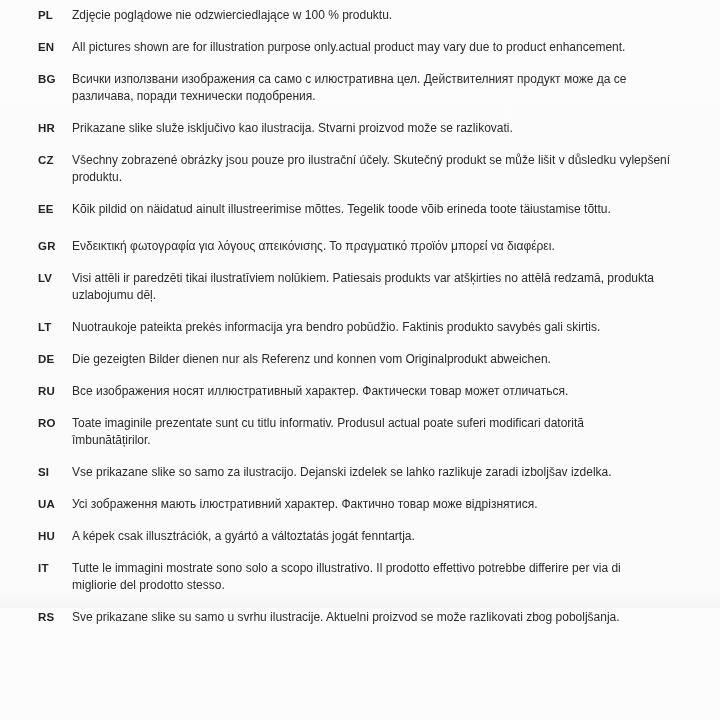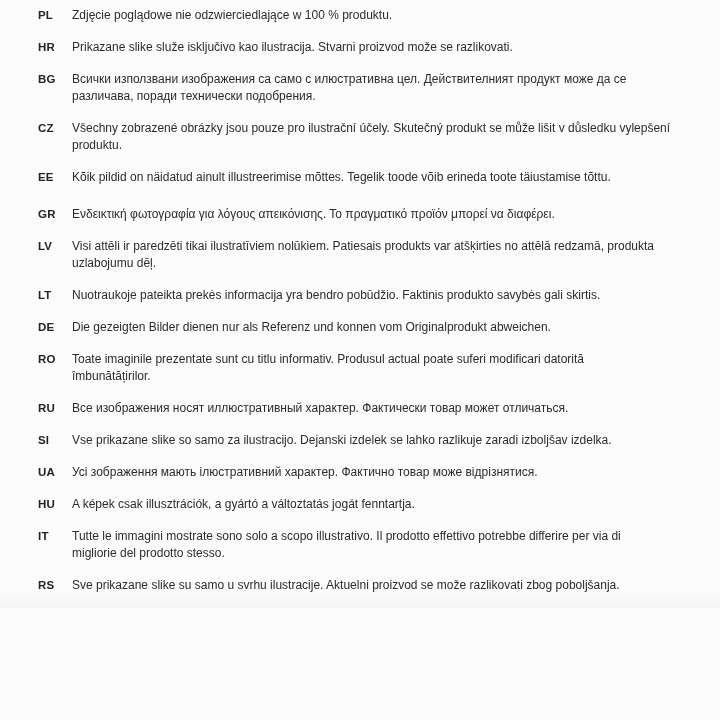--- a/index.html
+++ b/index.html
@@ -41,30 +41,34 @@
 </head>
 <body>
 
 <div class="page">
 
   <div class="entry">
     <span class="code">PL</span>
     <span class="text">Zdjęcie poglądowe nie odzwierciedlające w 100 % produktu.</span>
   </div>
 
-
   <div class="entry">
-    <span class="code">HR</span>
-    <span class="text">Prikazane slike služe isključivo kao ilustracija. Stvarni proizvod može se razlikovati.</span>
+    <span class="code">EN</span>
+    <span class="text">All pictures shown are for illustration purpose only.actual product may vary due to product enhancement.</span>
   </div>
 
   <div class="entry">
     <span class="code">BG</span>
     <span class="text">Всички използвани изображения са само с илюстративна цел. Действителният продукт може да се
 различава, поради технически подобрения.</span>
+  </div>
+
+  <div class="entry">
+    <span class="code">HR</span>
+    <span class="text">Prikazane slike služe isključivo kao ilustracija. Stvarni proizvod može se razlikovati.</span>
   </div>
 
   <div class="entry">
     <span class="code">CZ</span>
     <span class="text">Všechny zobrazené obrázky jsou pouze pro ilustrační účely. Skutečný produkt se může lišit v důsledku vylepšení
 produktu.</span>
   </div>
 
   <div class="entry">
     <span class="code">EE</span>
@@ -87,28 +91,28 @@
     <span class="text">Nuotraukoje pateikta prekės informacija yra bendro pobūdžio. Faktinis produkto savybės gali skirtis.</span>
   </div>
 
 
   <div class="entry">
     <span class="code">DE</span>
     <span class="text">Die gezeigten Bilder dienen nur als Referenz und konnen vom Originalprodukt abweichen.</span>
   </div>
 
   <div class="entry">
+    <span class="code">RU</span>
+    <span class="text">Все изображения носят иллюстративный характер. Фактически товар может отличаться.</span>
+  </div>
+
+  <div class="entry">
     <span class="code">RO</span>
     <span class="text">Toate imaginile prezentate sunt cu titlu informativ. Produsul actual poate suferi modificari datorită
 îmbunătățirilor.</span>
-  </div>
-
-  <div class="entry">
-    <span class="code">RU</span>
-    <span class="text">Все изображения носят иллюстративный характер. Фактически товар может отличаться.</span>
   </div>
 
 
   <div class="entry">
     <span class="code">SI</span>
     <span class="text">Vse prikazane slike so samo za ilustracijo. Dejanski izdelek se lahko razlikuje zaradi izboljšav izdelka.</span>
   </div>
 
   <div class="entry">
     <span class="code">UA</span>

